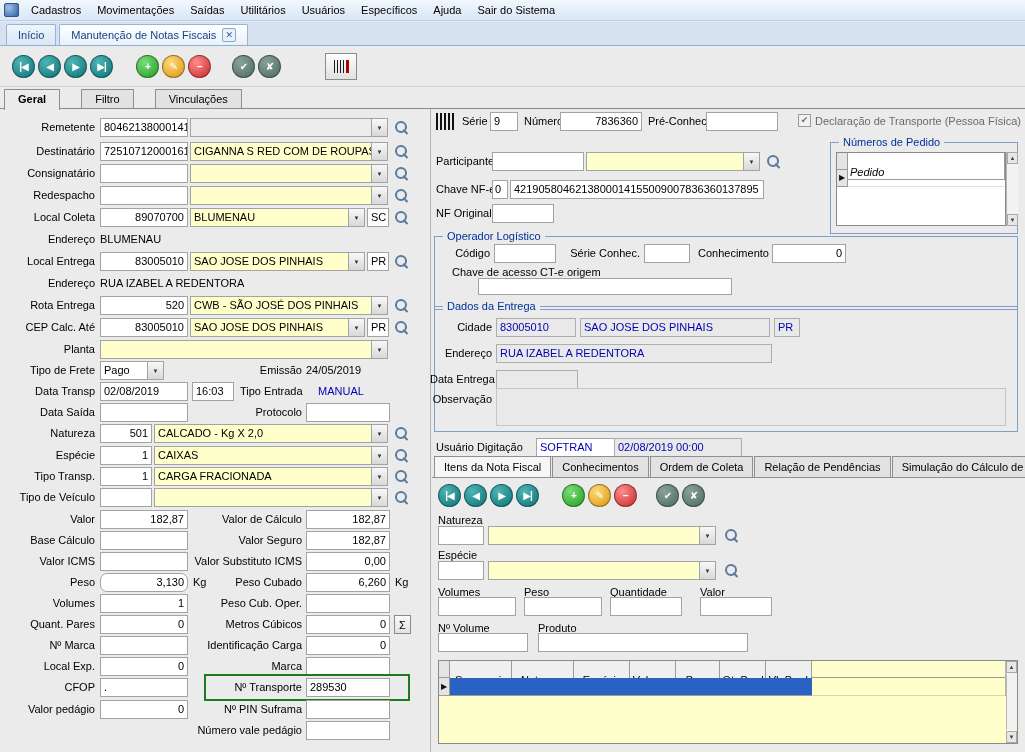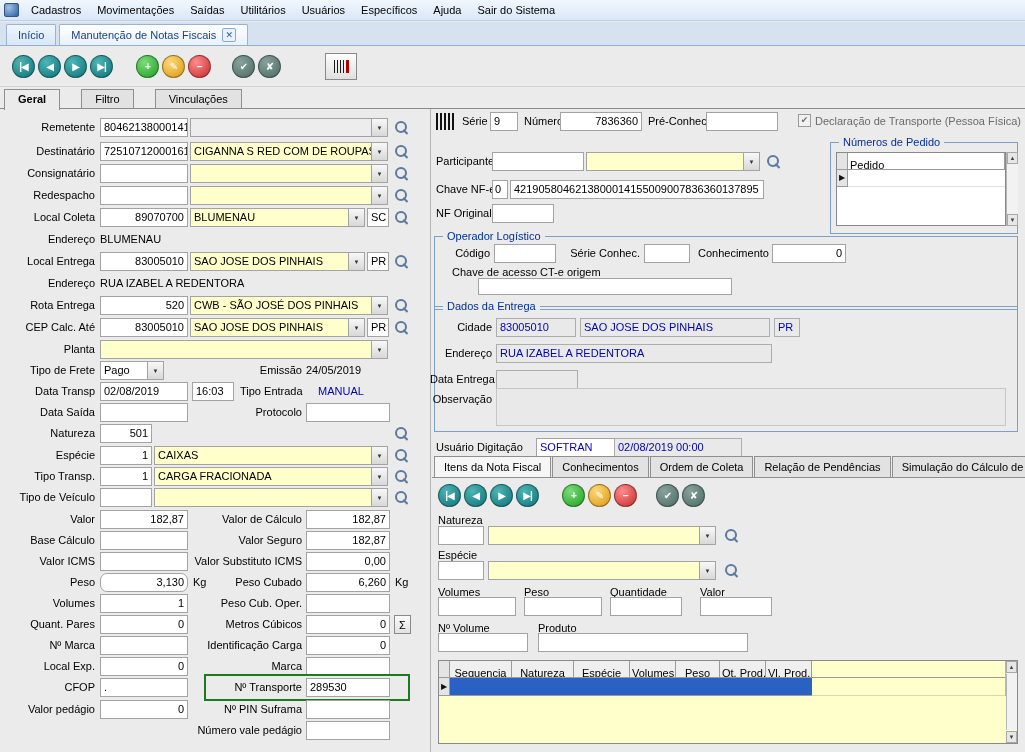--- a/index.html
+++ b/index.html
@@ -50,21 +50,21 @@
   .sbtn{position:absolute;width:17px;height:19px;border:1px solid #8a8a8a;background:linear-gradient(#fbfbfb,#e2e2e2);display:flex;align-items:center;justify-content:center;cursor:pointer;}
   .grp{position:absolute;border:1px solid #7f9fc6;}
   .gt{position:absolute;top:-8px;left:8px;background:#ebebeb;padding:0 4px;color:#00309c;height:14px;line-height:14px;}
   .chk{position:absolute;width:13px;height:13px;border:1px solid #9a9a9a;background:#f1f1f1;color:#6e6e6e;font-size:9px;line-height:11px;text-align:center;}
   .greenbox{position:absolute;border:2px solid #1f7a1f;}
   .glabel{color:#6a6a6a;}
 
   
   .grid{position:absolute;border:1px solid #8a8a8a;background:#fff;overflow:hidden;}
   .grow{display:flex;align-items:stretch;}
-  .gcell{border-right:1px solid #9a9a9a;border-bottom:1px solid #9a9a9a;background:#efefef;padding:6px 2px;white-space:nowrap;overflow:hidden;text-align:center;}
+  .gcell{border-right:1px solid #9a9a9a;border-bottom:1px solid #9a9a9a;background:#efefef;padding:13px 2px;white-space:nowrap;overflow:hidden;text-align:center;font-style:italic;}
   .sel{background:#2a62c4;}
   .selcell{background:#e4e4e4;border-right:1px solid #9a9a9a;border-bottom:1px solid #9a9a9a;font-size:8px;line-height:16px;text-align:center;color:#111;}
   .vsb{position:absolute;background:#f2f2f2;border-left:1px solid #b5b5b5;}
   .scb{position:absolute;border:1px solid #a8a8a8;background:#e7e7e7;display:flex;align-items:center;justify-content:center;font-size:6px;color:#444;cursor:pointer;}
 
   
   .dtabs{position:absolute;left:434px;top:456px;height:22px;white-space:nowrap;z-index:2;}
   .dtab{display:inline-block;height:21px;line-height:20px;padding:0 9px;border:1px solid #8f8f8f;border-bottom:none;background:#e2e2e2;margin-right:1px;vertical-align:bottom;overflow:hidden;cursor:pointer;}
   .dtab.active{background:#f6f6f6;}
   .dtabline{position:absolute;left:432px;top:477px;width:593px;height:1px;background:#8f8f8f;}
@@ -213,20 +213,24 @@
   <span class="lbl r" style="left:240px;top:382px;width:62px;">Tipo Entrada</span>
   <span class="flat blue" style="left:306px;top:382px;">MANUAL</span>
 
   <span class="lbl r" style="left:0;top:403px;width:95px;">Data Saída</span>
   <div class="fld" style="left:100px;top:403px;width:88px;"></div>
   <span class="lbl r" style="left:190px;top:403px;width:112px;">Protocolo</span>
   <div class="fld" style="left:306px;top:403px;width:84px;"></div>
 
   <span class="lbl r" style="left:0;top:424px;width:95px;">Natureza</span>
   <div class="fld num" style="left:100px;top:424px;width:52px;">501</div>
+  <div class="combo" style="left:154px;top:424px;width:234px;">
+      <span class="ct">CALCADO - Kg X 2,0</span>
+      <span class="ca"></span>
+    </div>
   <span class="mag" style="left:394px;top:426px;"></span>
 
   <span class="lbl r" style="left:0;top:446px;width:95px;">Espécie</span>
   <div class="fld num" style="left:100px;top:446px;width:52px;">1</div>
   <div class="combo" style="left:154px;top:446px;width:234px;">
       <span class="ct">CAIXAS</span>
       <span class="ca"></span>
     </div>
   <span class="mag" style="left:394px;top:448px;"></span>
 

